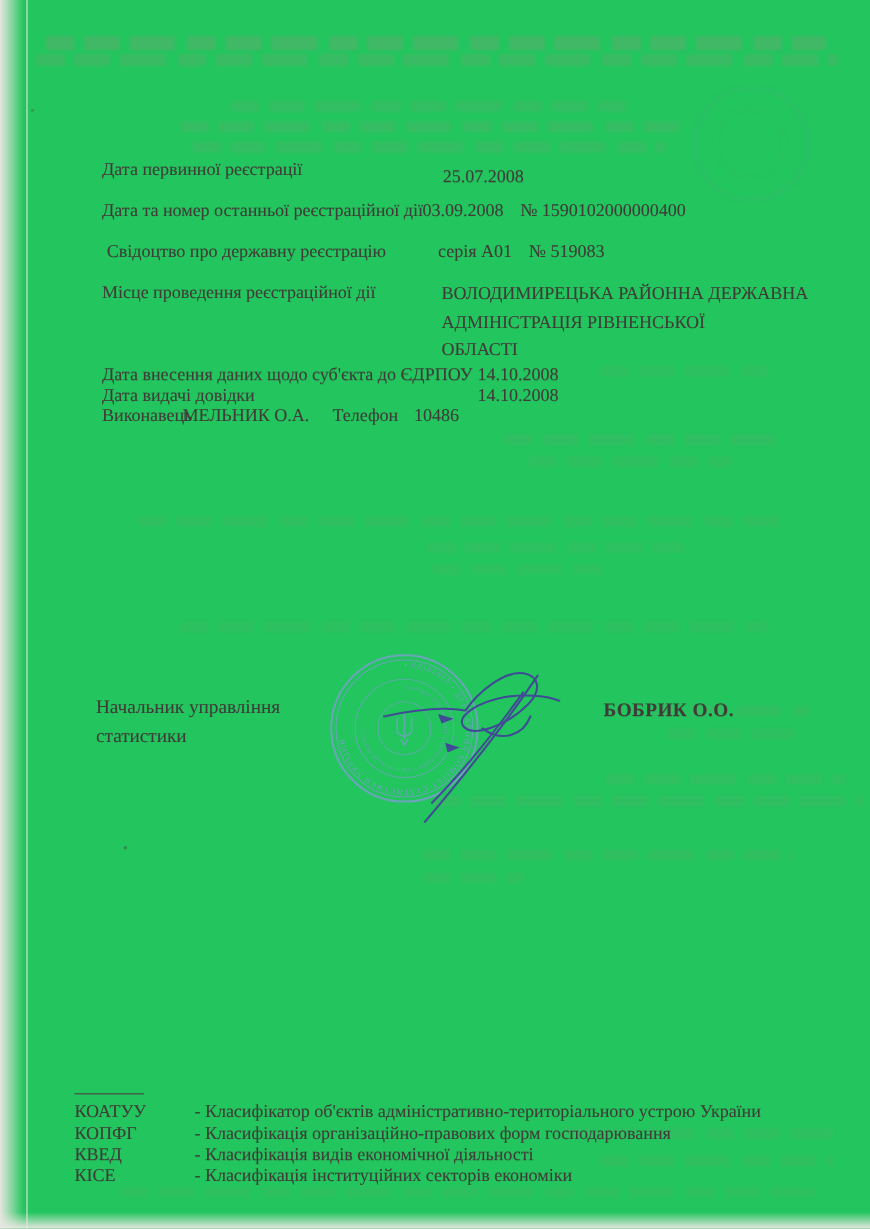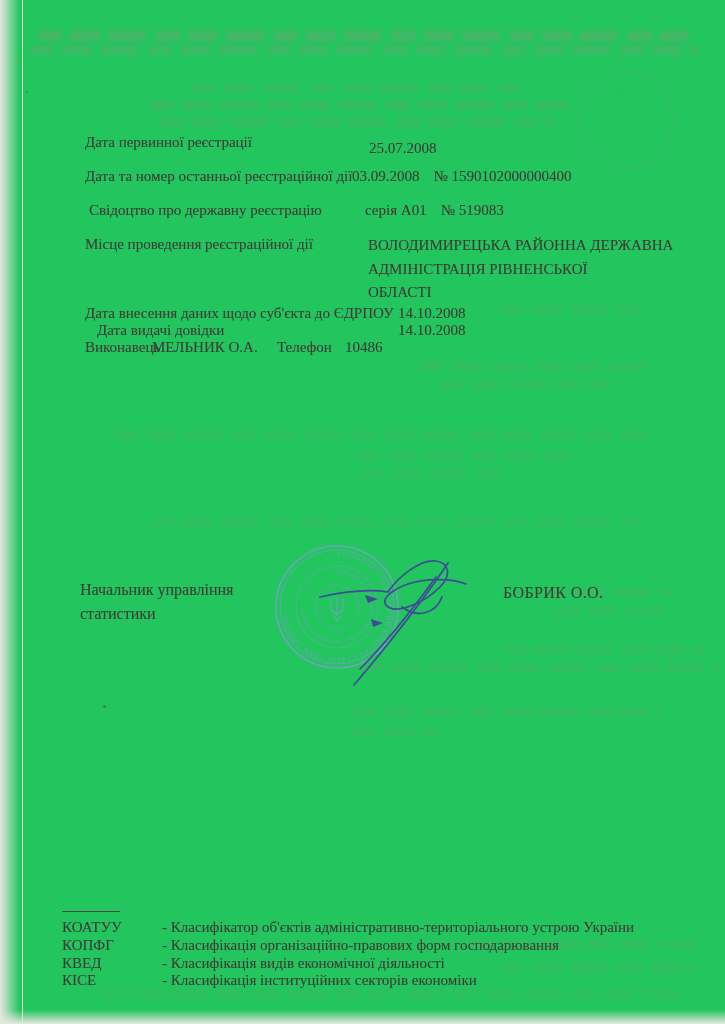--- a/index.html
+++ b/index.html
@@ -96,33 +96,33 @@
   <div class="lbl" style="left:85px;top:236px;">Місце проведення реєстраційної дії</div>
   <div class="addr" style="left:368px;top:234px;">
     <div>ВОЛОДИМИРЕЦЬКА РАЙОННА ДЕРЖАВНА</div>
     <div>АДМІНІСТРАЦІЯ РІВНЕНСЬКОЇ</div>
     <div>ОБЛАСТІ</div>
   </div>
 
   <div class="lbl" style="left:85px;top:305px;">Дата внесення даних щодо суб'єкта до ЄДРПОУ</div>
   <div class="val" style="left:398px;top:305px;">14.10.2008</div>
 
-  <div class="lbl" style="left:85px;top:322px;margin-left:12px;">Дата видачі довідки</div>
+  <div class="lbl" style="left:85px;top:322px;">Дата видачі довідки</div>
   <div class="val" style="left:398px;top:322px;">14.10.2008</div>
 
   <div class="lbl" style="left:85px;top:339px;">Виконавець</div>
   <div class="txt" style="left:152px;top:339px;">МЕЛЬНИК О.А.</div>
   <div class="txt" style="left:277px;top:339px;">Телефон</div>
   <div class="txt" style="left:345px;top:339px;">10486</div>
 
   <div class="sig-title" style="left:80px;top:578px;">
     <div>Начальник управління</div>
     <div>статистики</div>
   </div>
-  <div class="signer" style="left:503px;top:584px;">БОБРИК О.О.</div>
+  <div class="signer" style="left:503px;top:584px;font-weight:bold;">БОБРИК О.О.</div>
 
   <svg class="stamp" width="130" height="130" viewBox="0 0 130 130">
     <g stroke="#7e9cd0" fill="none">
       <circle cx="65" cy="65" r="61" stroke-width="1.7" opacity="0.80"></circle>
       <circle cx="65" cy="65" r="57" stroke-width="0.9" opacity="0.70"></circle>
       <circle cx="65" cy="65" r="41" stroke-width="0.9" opacity="0.60"></circle>
       <circle cx="65" cy="65" r="22" stroke-width="0.9" opacity="0.55"></circle>
     </g>
     <defs>
       <path id="ringPathOuter" d="M 65,14 a 51,51 0 1 1 -0.01,0"></path>

